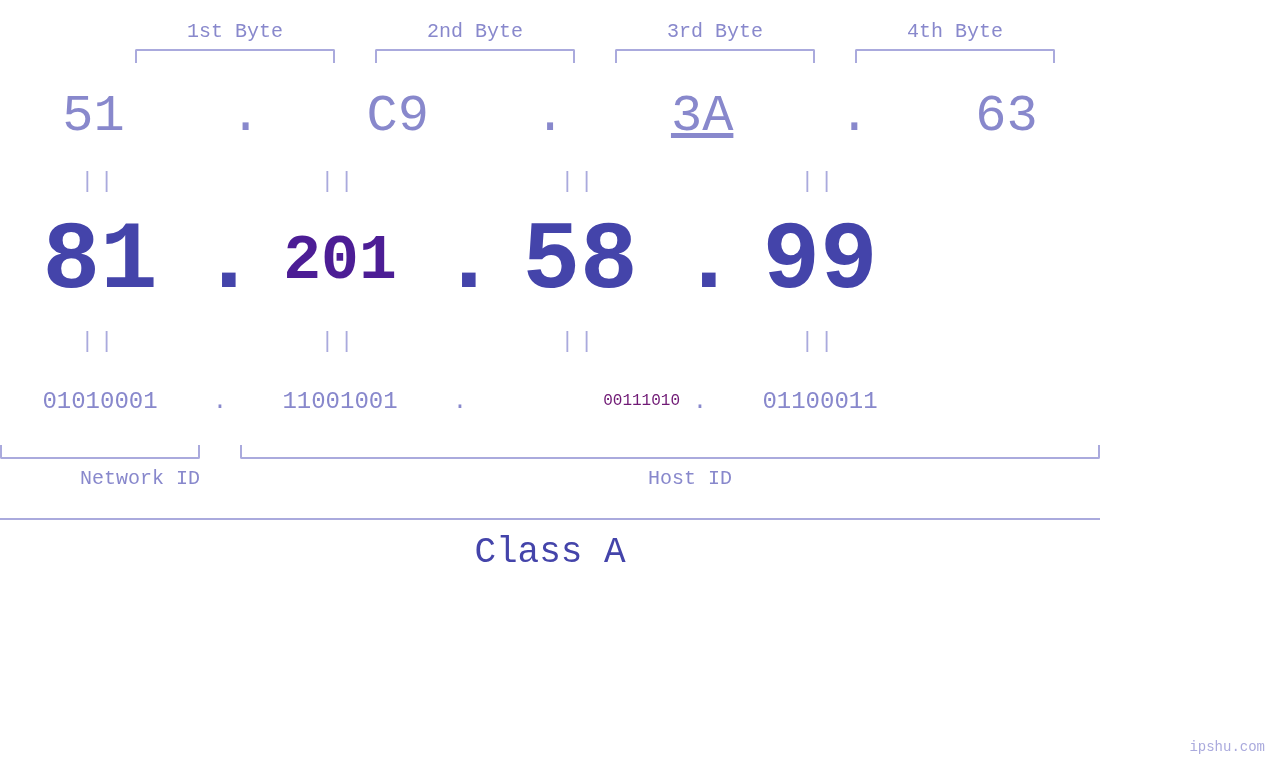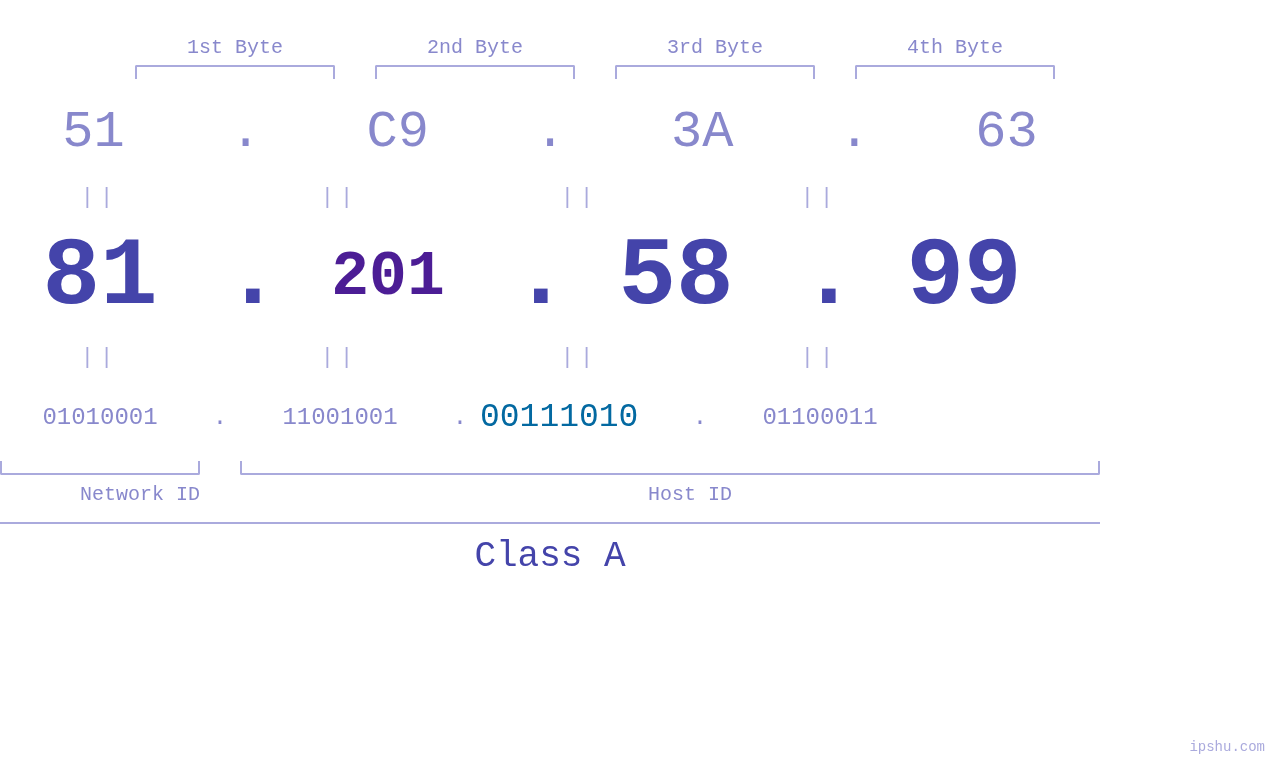--- a/index.html
+++ b/index.html
@@ -45,21 +45,21 @@
     .badge-label {
       font-size: 13px;
       line-height: 1.2;
     }
   </style>
 </head>
 <body>
 
 <div class="main-container">
 
-  <div style="display:flex; width:1150px; margin-left:135px; margin-bottom:6px;margin-top:16px;">
+  <div style="display:flex; width:1150px; margin-left:135px; margin-bottom:6px;">
     <div style="width:200px; text-align:center; color:#8888cc; font-size:20px; font-family:'Courier New',monospace;">1st Byte</div>
     <div style="width:40px;"></div>
     <div style="width:200px; text-align:center; color:#8888cc; font-size:20px; font-family:'Courier New',monospace;">2nd Byte</div>
     <div style="width:40px;"></div>
     <div style="width:200px; text-align:center; color:#8888cc; font-size:20px; font-family:'Courier New',monospace;">3rd Byte</div>
     <div style="width:40px;"></div>
     <div style="width:200px; text-align:center; color:#8888cc; font-size:20px; font-family:'Courier New',monospace;">4th Byte</div>
   </div>
 
   <div style="display:flex; width:1150px; margin-left:135px; margin-bottom:8px;">
@@ -75,36 +75,36 @@
   <div style="display:flex; flex-direction:row; width:1285px;">
 
 
     <div style="flex:1; display:flex; flex-direction:column;">
 
       <div style="display:flex; align-items:center; height:90px; width:1100px;gap:40px;">
         <div style="width:200px; text-align:center; color:#8888cc; font-size:52px; font-family:'Courier New',monospace;">51</div>
         <div style="width:40px; text-align:center; color:#8888cc; font-size:52px; font-family:'Courier New',monospace;">.</div>
         <div style="width:200px; text-align:center; color:#8888cc; font-size:52px; font-family:'Courier New',monospace;">C9</div>
         <div style="width:40px; text-align:center; color:#8888cc; font-size:52px; font-family:'Courier New',monospace;">.</div>
-        <div style="width:200px; text-align:center; color:#8888cc; font-size:52px; font-family:'Courier New',monospace;">3A</div>
+        <div style="width:200px; text-align:center; color:#8888cc; font-size:52px; font-family:'Courier New',monospace;text-decoration:underline;">3A</div>
         <div style="width:40px; text-align:center; color:#8888cc; font-size:52px; font-family:'Courier New',monospace;">.</div>
         <div style="width:200px; text-align:center; color:#8888cc; font-size:52px; font-family:'Courier New',monospace;">63</div>
       </div>
 
       <div style="display:flex; align-items:center; height:40px; width:1100px;">
         <div style="width:200px; text-align:center; color:#aaaadd; font-size:22px; letter-spacing:6px; font-family:'Courier New',monospace;">||</div>
         <div style="width:40px;"></div>
         <div style="width:200px; text-align:center; color:#aaaadd; font-size:22px; letter-spacing:6px; font-family:'Courier New',monospace;">||</div>
         <div style="width:40px;"></div>
         <div style="width:200px; text-align:center; color:#aaaadd; font-size:22px; letter-spacing:6px; font-family:'Courier New',monospace;">||</div>
         <div style="width:40px;"></div>
         <div style="width:200px; text-align:center; color:#aaaadd; font-size:22px; letter-spacing:6px; font-family:'Courier New',monospace;">||</div>
       </div>
 
-      <div style="display:flex; align-items:center; height:120px; width:1100px;gap:24px;">
+      <div style="display:flex; align-items:center; height:120px; width:1100px;">
         <div style="width:200px; text-align:center; color:#4444aa; font-size:96px; font-weight:bold; font-family:'Courier New',monospace;">81</div>
         <div style="width:40px; text-align:center; color:#4444aa; font-size:96px; font-weight:bold; font-family:'Courier New',monospace;">.</div>
         <div style="width:200px; text-align:center; color:#4c1d95; font-size:63px; font-weight:bold; font-family:'Courier New',monospace;">201</div>
         <div style="width:40px; text-align:center; color:#4444aa; font-size:96px; font-weight:bold; font-family:'Courier New',monospace;">.</div>
         <div style="width:200px; text-align:center; color:#4444aa; font-size:96px; font-weight:bold; font-family:'Courier New',monospace;">58</div>
         <div style="width:40px; text-align:center; color:#4444aa; font-size:96px; font-weight:bold; font-family:'Courier New',monospace;">.</div>
         <div style="width:200px; text-align:center; color:#4444aa; font-size:96px; font-weight:bold; font-family:'Courier New',monospace;">99</div>
       </div>
 
       <div style="display:flex; align-items:center; height:40px; width:1100px;">
@@ -115,39 +115,39 @@
         <div style="width:200px; text-align:center; color:#aaaadd; font-size:22px; letter-spacing:6px; font-family:'Courier New',monospace;">||</div>
         <div style="width:40px;"></div>
         <div style="width:200px; text-align:center; color:#aaaadd; font-size:22px; letter-spacing:6px; font-family:'Courier New',monospace;">||</div>
       </div>
 
       <div style="display:flex; align-items:center; height:80px; width:1100px;">
         <div style="width:200px; text-align:center; color:#8888cc; font-size:24px; font-family:'Courier New',monospace;">01010001</div>
         <div style="width:40px; text-align:center; color:#8888cc; font-size:24px; font-family:'Courier New',monospace;">.</div>
         <div style="width:200px; text-align:center; color:#8888cc; font-size:24px; font-family:'Courier New',monospace;">11001001</div>
         <div style="width:40px; text-align:center; color:#8888cc; font-size:24px; font-family:'Courier New',monospace;">.</div>
-        <div style="width:200px; text-align:left; color:#0369a1; font-size:33px; font-family:'Courier New',monospace;">00111010</div>
+        <div style="width:200px; text-align:right; color:#701a75; font-size:16px; font-family:'Courier New',monospace;">00111010</div>
         <div style="width:40px; text-align:center; color:#8888cc; font-size:24px; font-family:'Courier New',monospace;">.</div>
         <div style="width:200px; text-align:center; color:#8888cc; font-size:24px; font-family:Liberation Mono, monospace;">01100011</div>
       </div>
 
       <div style="display:flex; width:1100px; margin-top:4px;">
 
         <div style="width:200px; height:14px; border:2px solid #aaaadd; border-top:none; border-radius:0 0 2px 2px;"></div>
         <div style="width:40px;"></div>
 
         <div style="flex:1; height:14px; border:2px solid #aaaadd; border-top:none; border-radius:0 0 2px 2px;"></div>
       </div>
 
       <div style="display:flex; width:1100px; margin-top:8px;">
         <div style="width:280px; text-align:center; color:#8888cc; font-size:20px; font-family:'Courier New',monospace;">Network ID</div>
         <div style="flex:1; text-align:center; color:#8888cc; font-size:20px; font-family:'Courier New',monospace;">Host ID</div>
       </div>
 
-      <div style="width:1100px; margin-top:16px;">
+      <div style="width:1100px; margin-top:28px;">
         <div style="width:100%; height:2px; background:#aaaadd;"></div>
         <div style="text-align:center; color:#4444aa; font-size:36px; font-family:'Courier New',monospace; margin-top:12px;">Class A</div>
       </div>
 
     </div>
   </div>
 
   <div style="position:absolute; bottom:12px; right:20px; color:#aaaadd; font-size:14px; font-family:'Courier New',monospace;">ipshu.com</div>
 
 </div>

